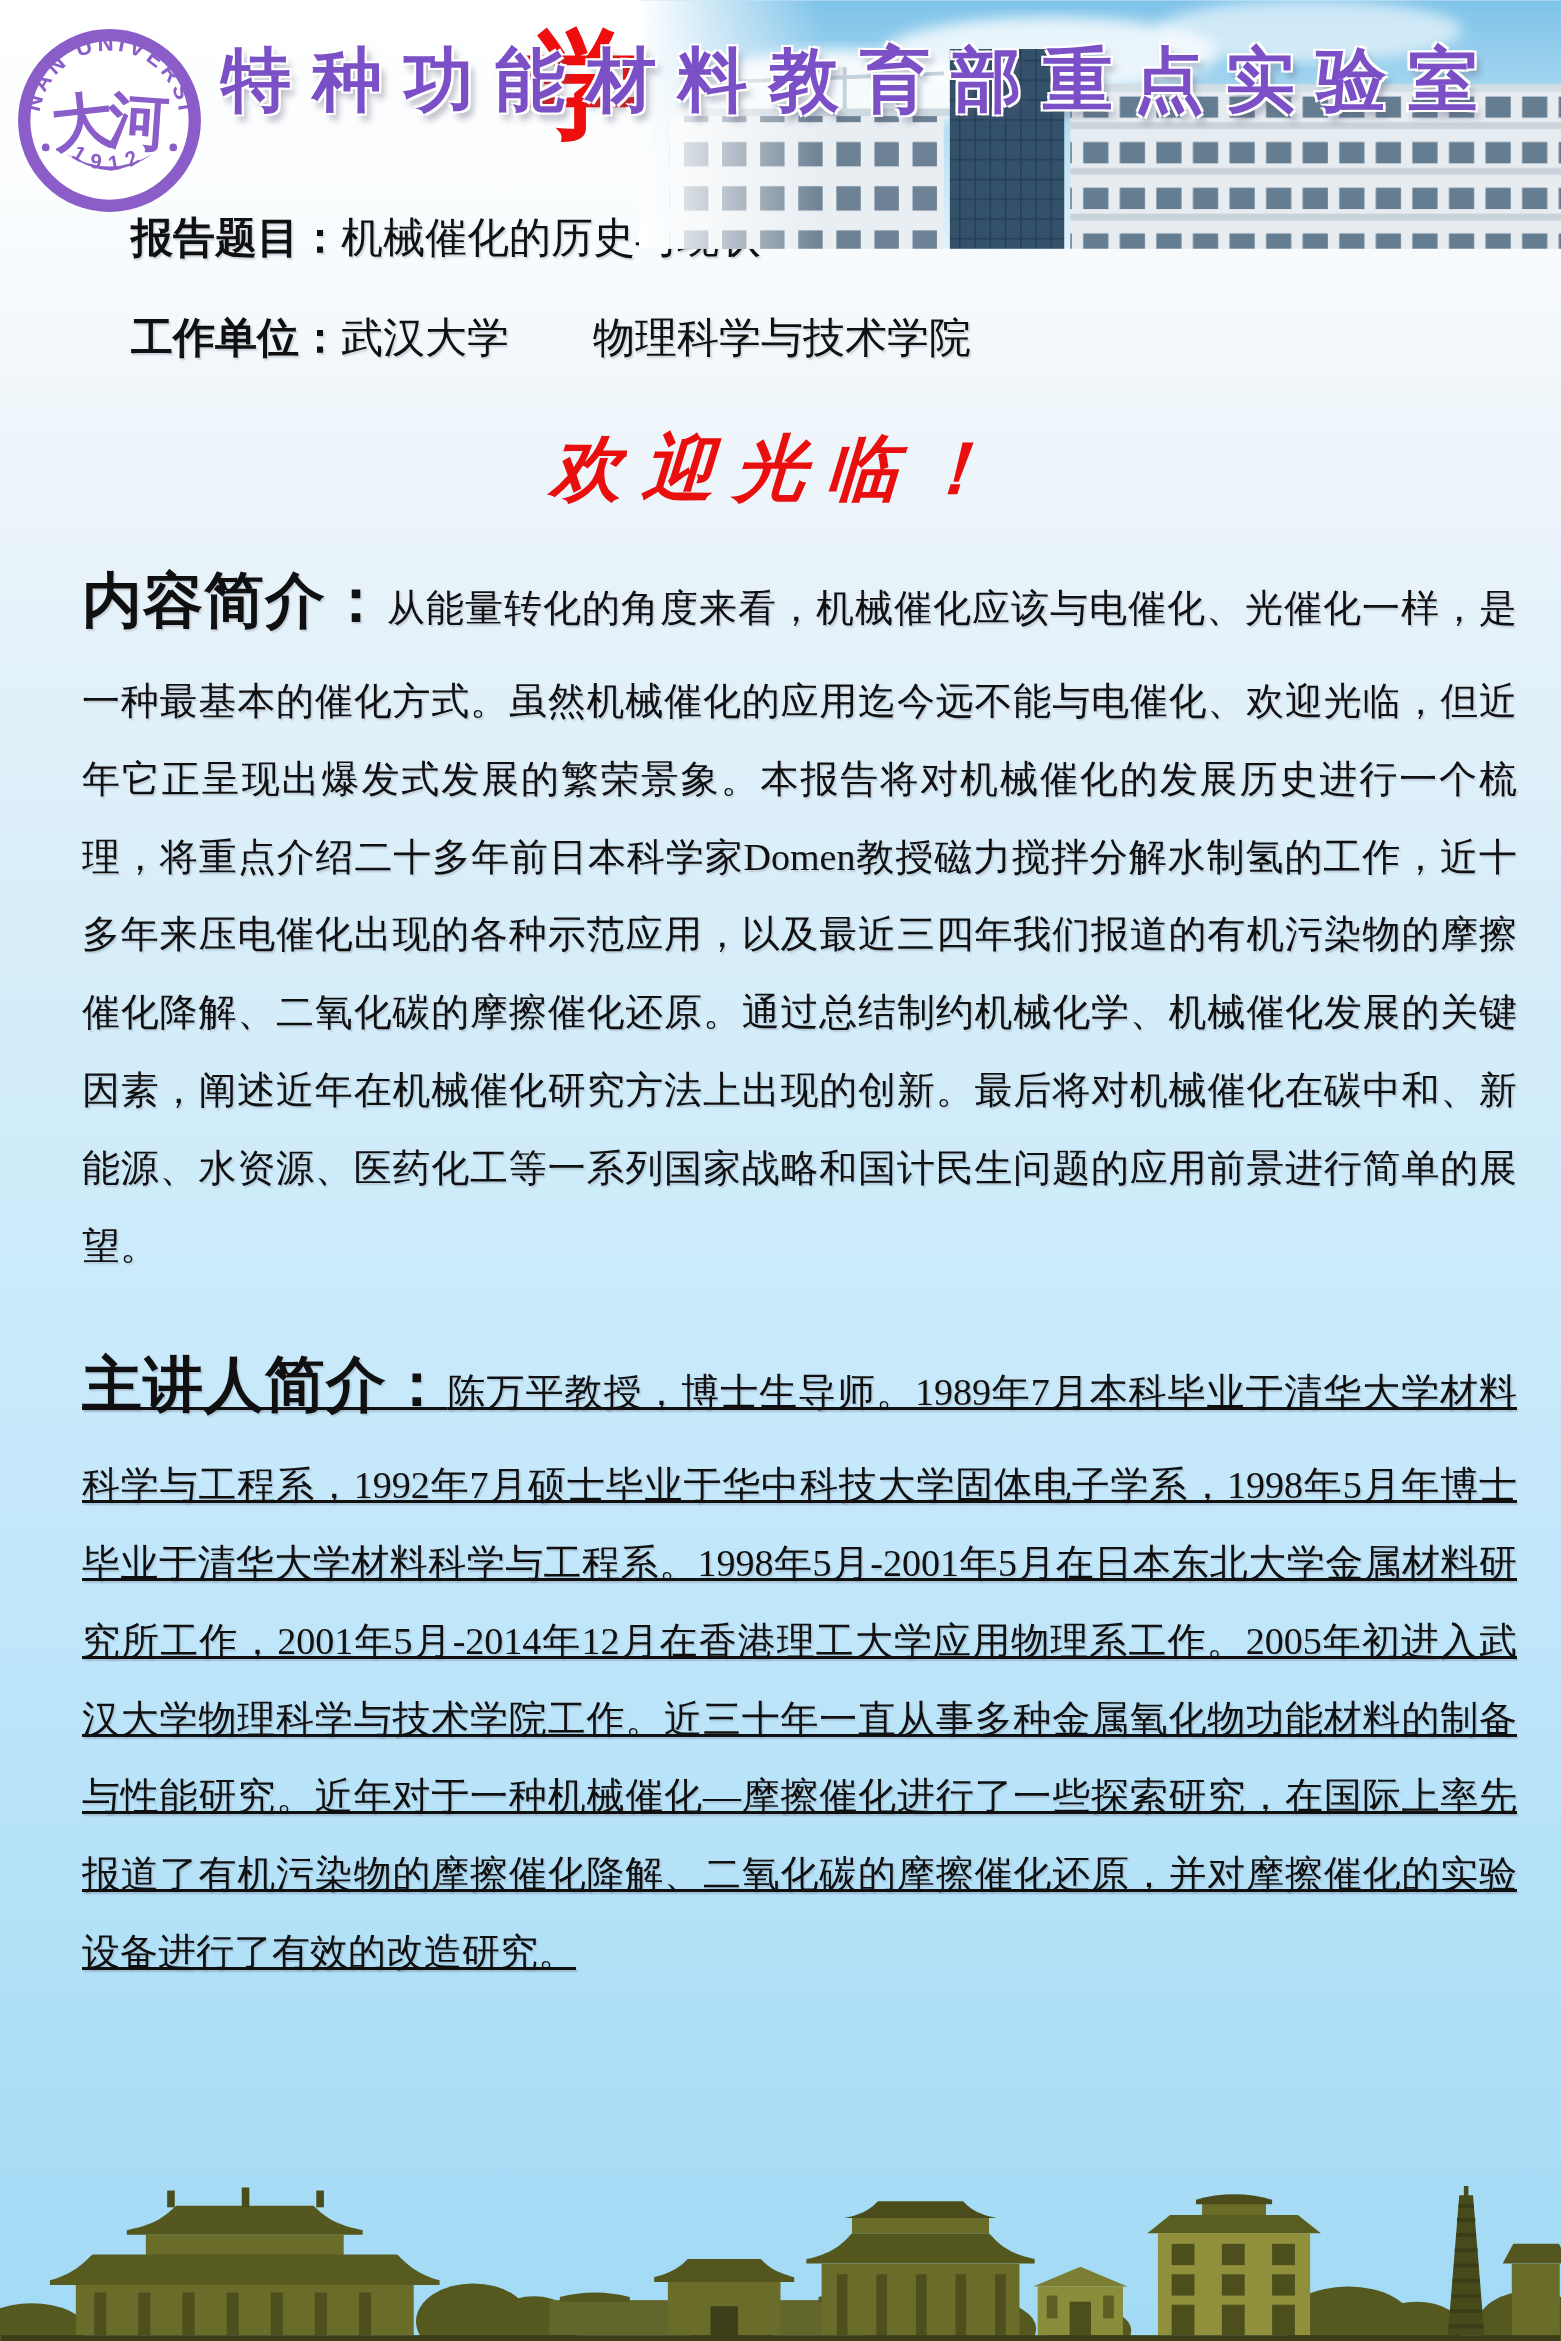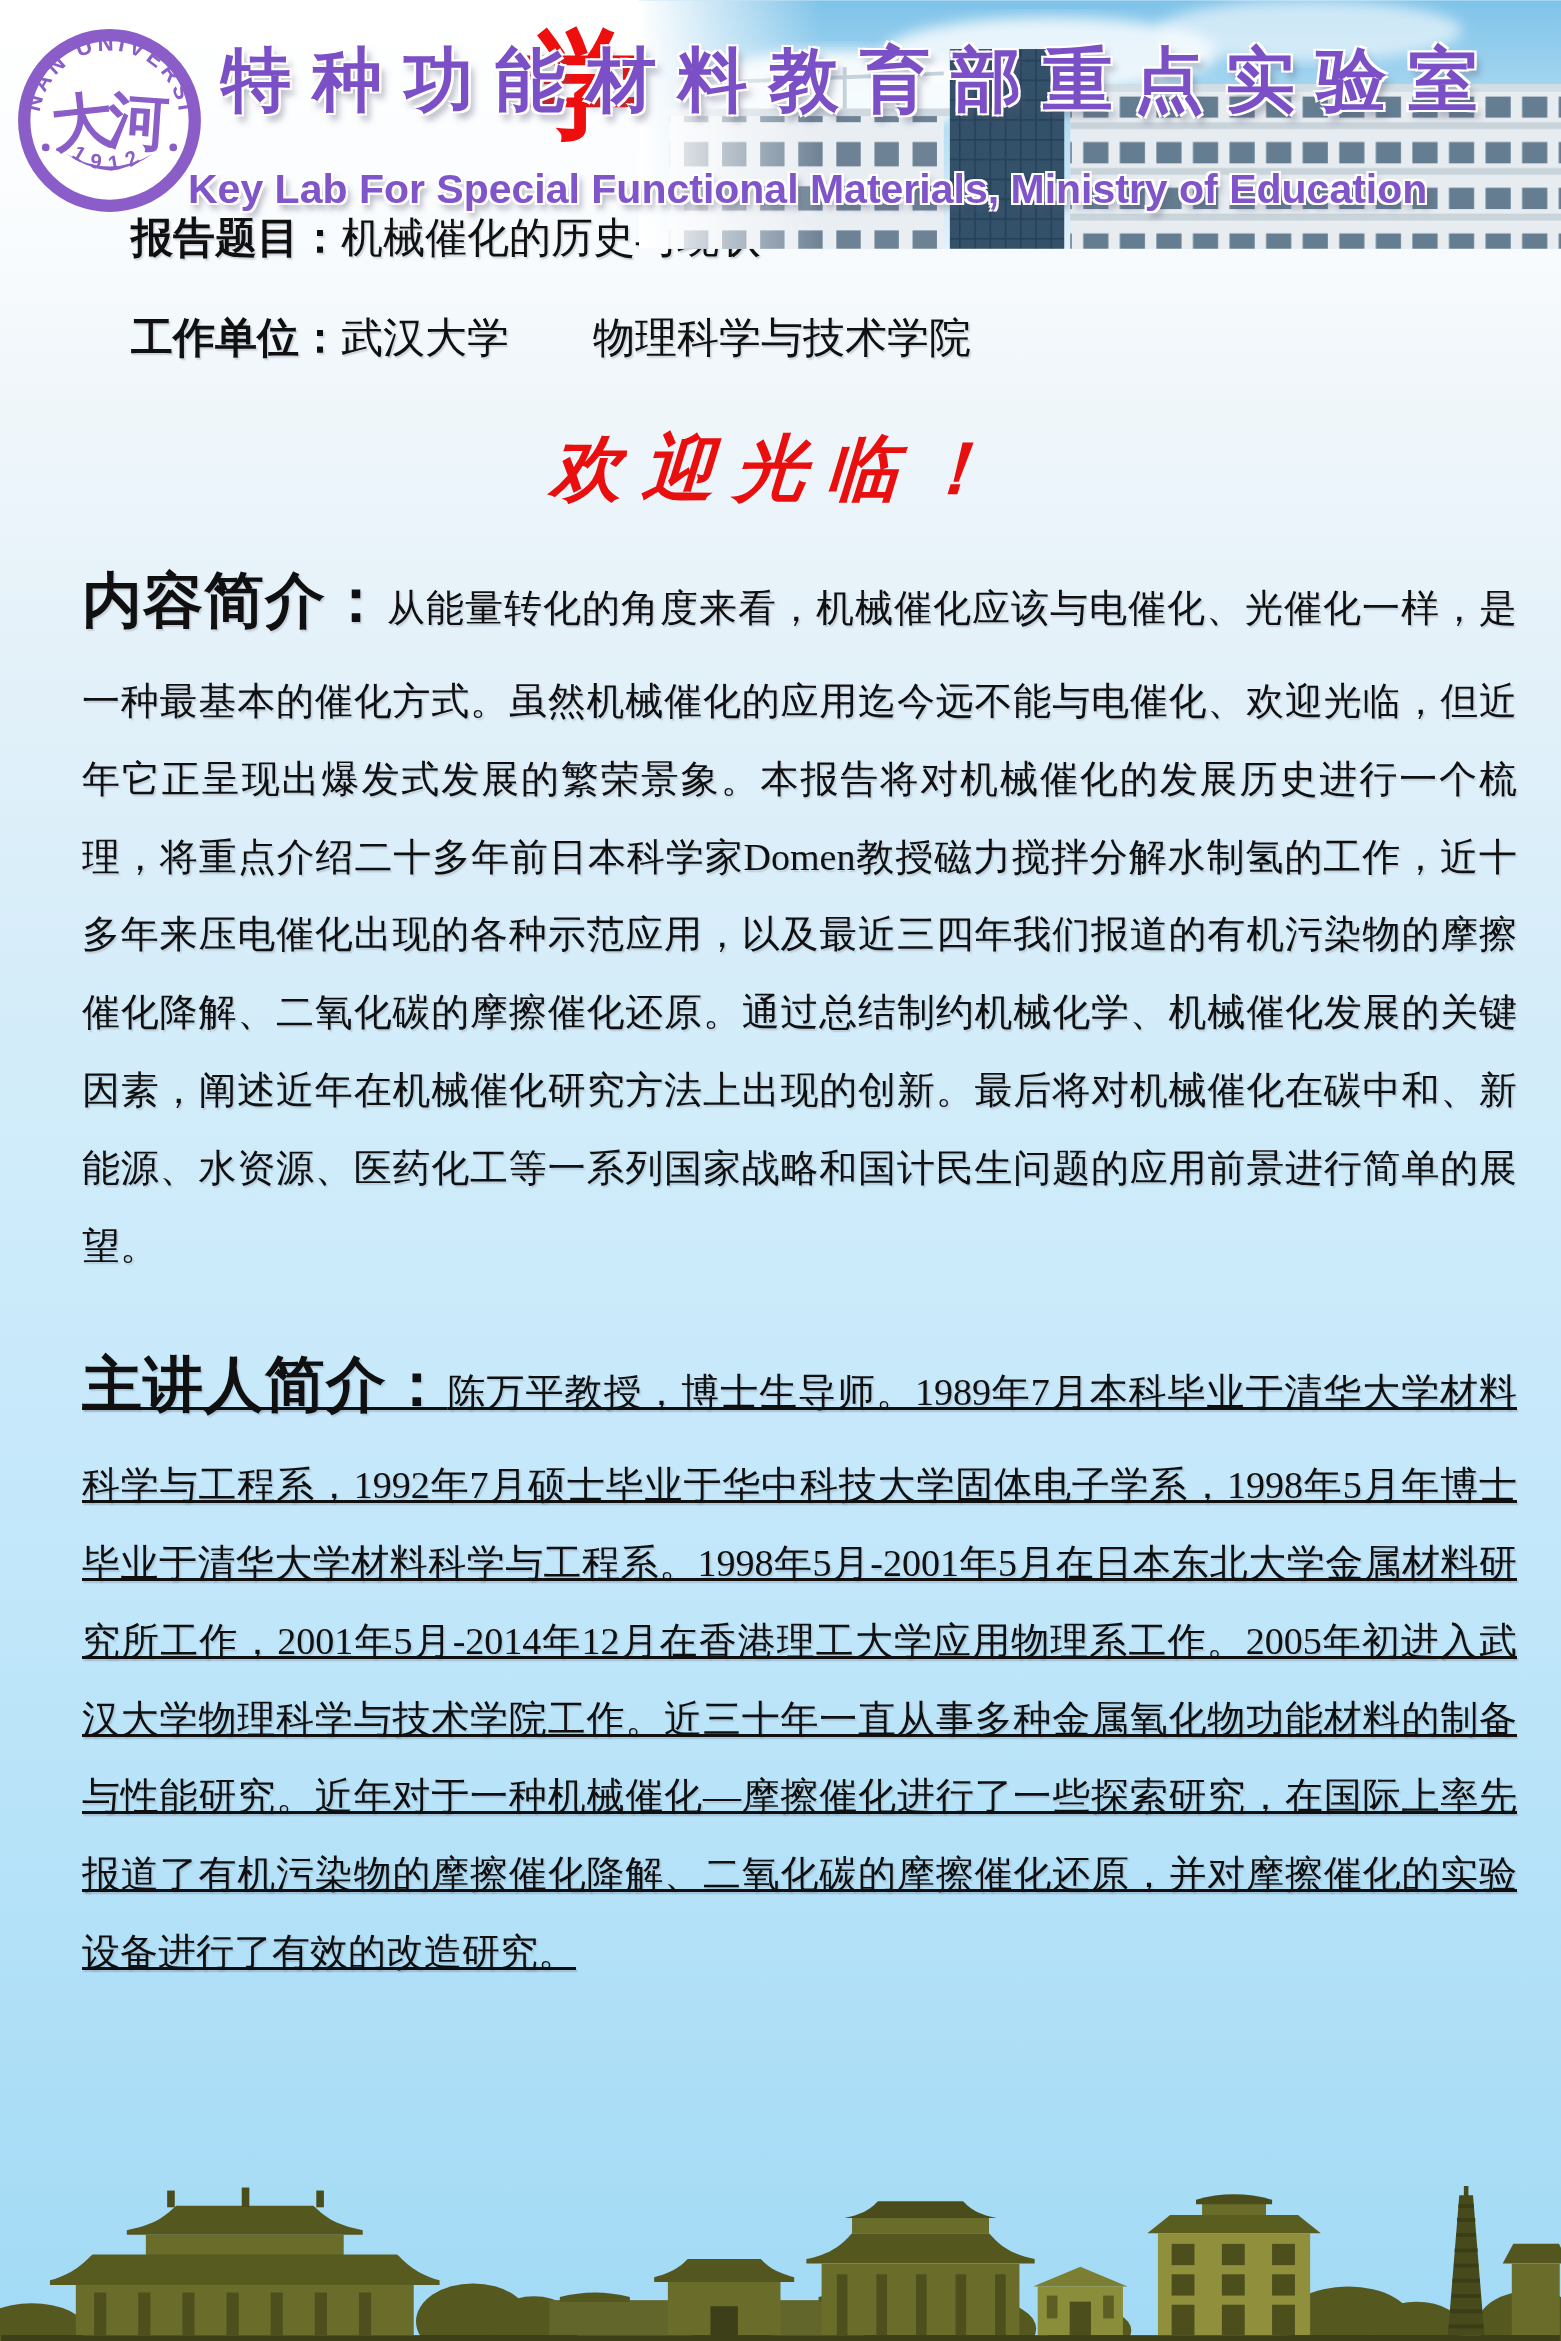--- a/index.html
+++ b/index.html
@@ -117,21 +117,20 @@
         <textPath href="#arcBot" startOffset="50%" text-anchor="middle">1912</textPath>
       </text>
       <circle cx="40" cy="158" r="5" fill="#8a5dc8"></circle>
       <circle cx="206" cy="158" r="5" fill="#8a5dc8"></circle>
       <text x="88" y="152" text-anchor="middle" font-size="80" font-weight="bold" fill="#8a5dc8" font-family="Liberation Serif, DejaVu Serif, serif" transform="rotate(-6 88 130)">大</text>
       <text x="160" y="152" text-anchor="middle" font-size="80" font-weight="bold" fill="#8a5dc8" font-family="Liberation Serif, DejaVu Serif, serif" transform="rotate(4 160 130)">河</text>
       <path d="M 66,166 Q 123,200 180,166 Q 152,186 123,188 Q 94,186 66,166 Z" fill="#8a5dc8"></path>
     </svg>
 
     <div class="lab-zh">特种功能材料教育部重点实验室</div>
-    <div class="lab-en">Key Lab For Special Functional Materials, Ministry of Education</div>
   </div>
 
   <h1 class="main-title">学术报告</h1>
 
   <div class="details">
     <div class="detail-row r1">
       <span class="lbl">报告题目：</span><span>机械催化的历史与现状</span>
     </div>
     <div class="detail-row r3">
       <span class="lbl">工作单位：</span><span>武汉大学　　物理科学与技术学院</span>

